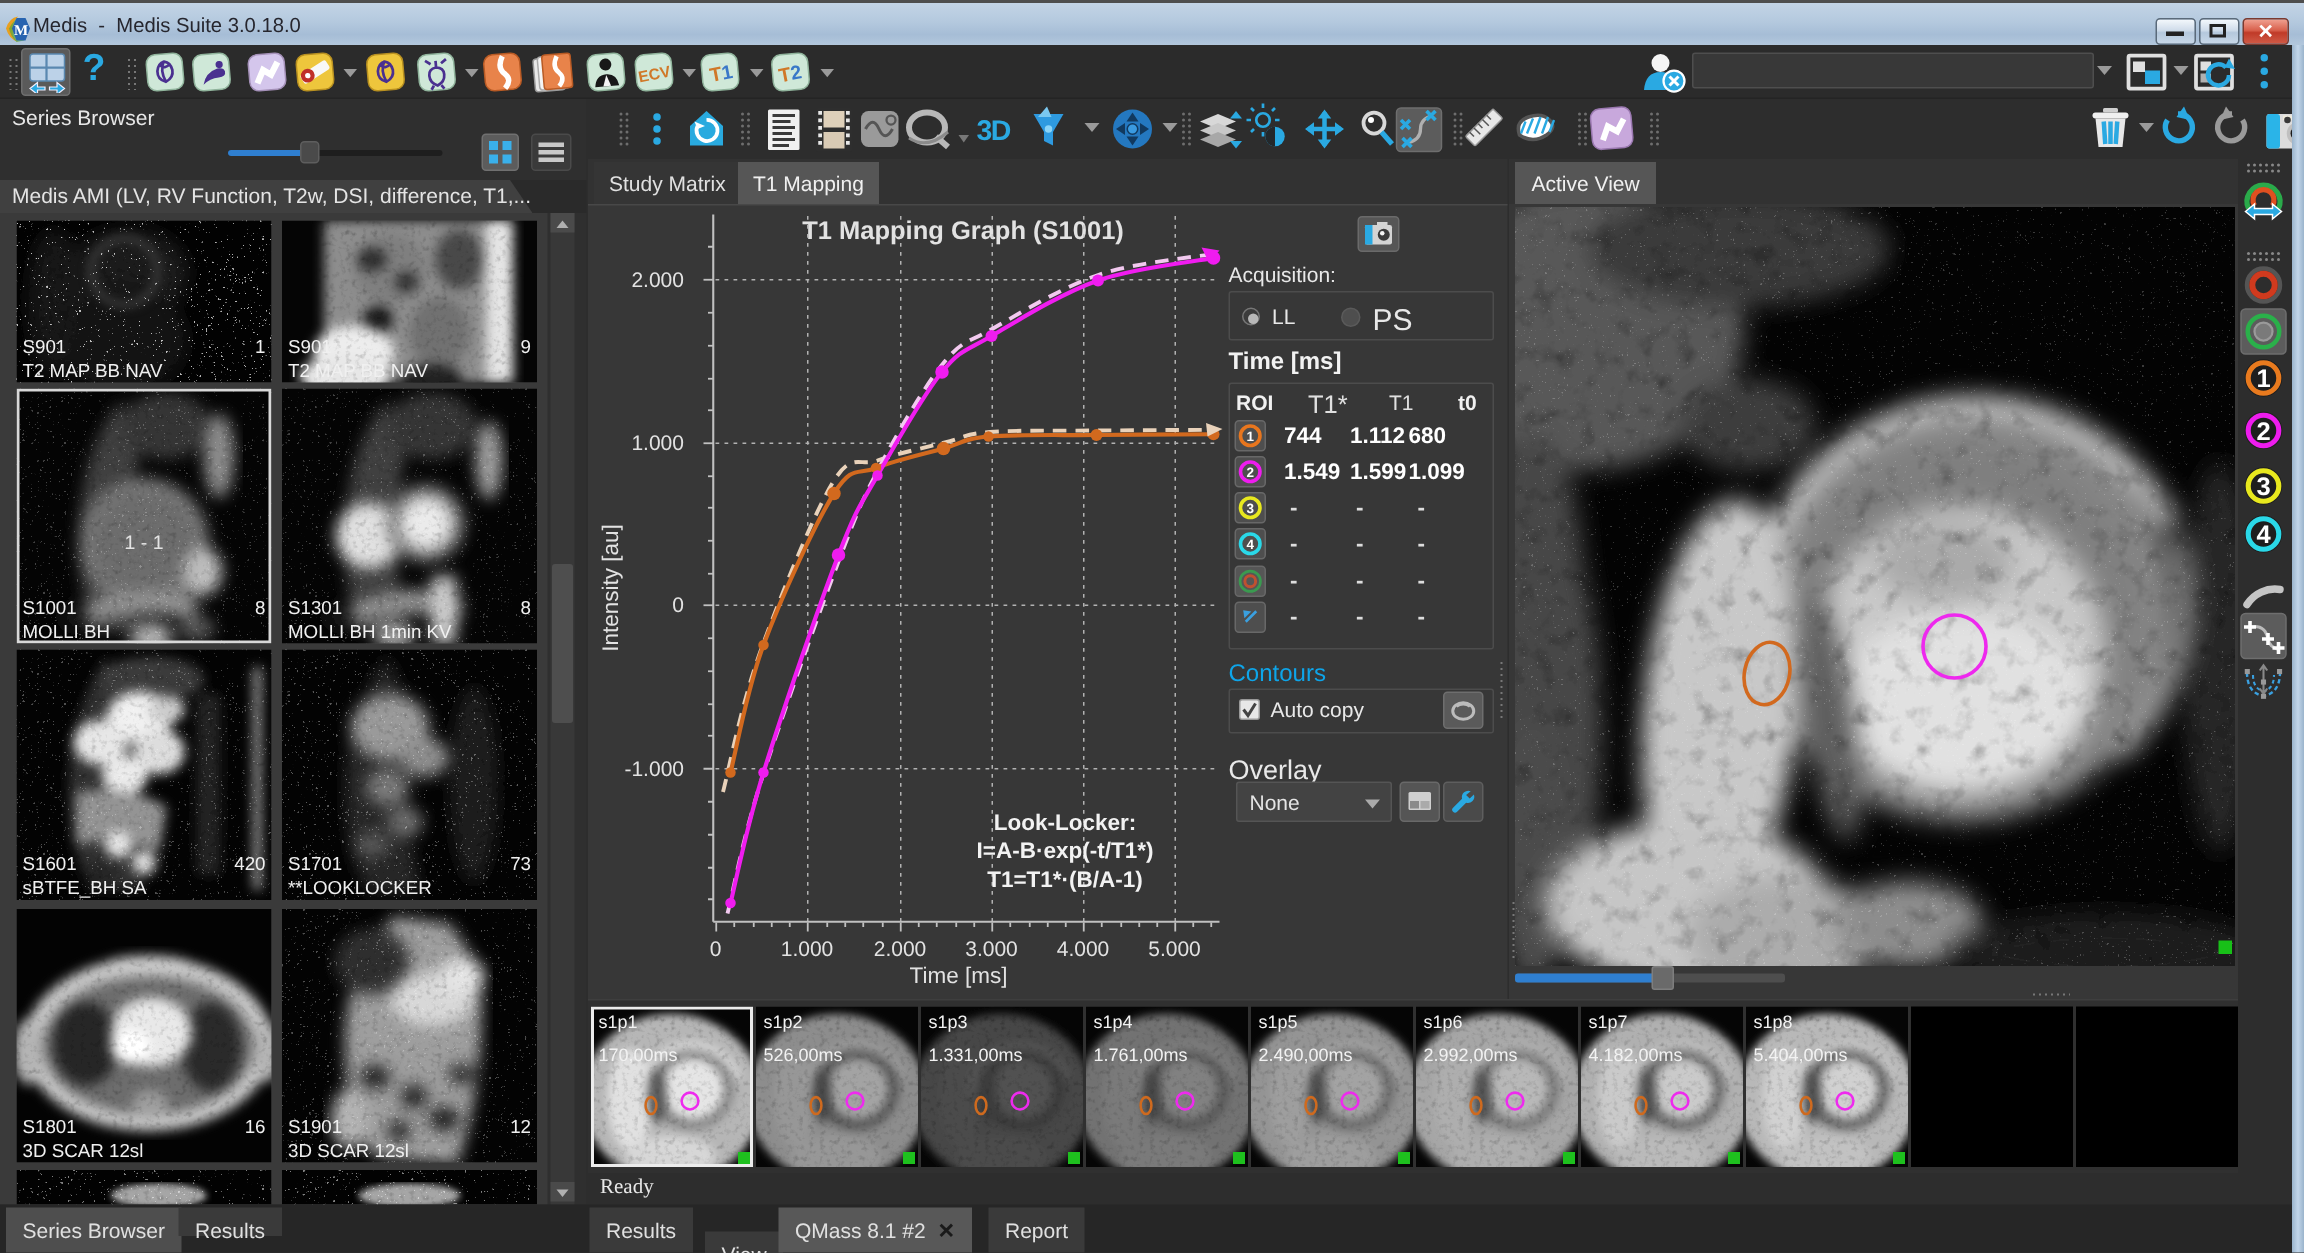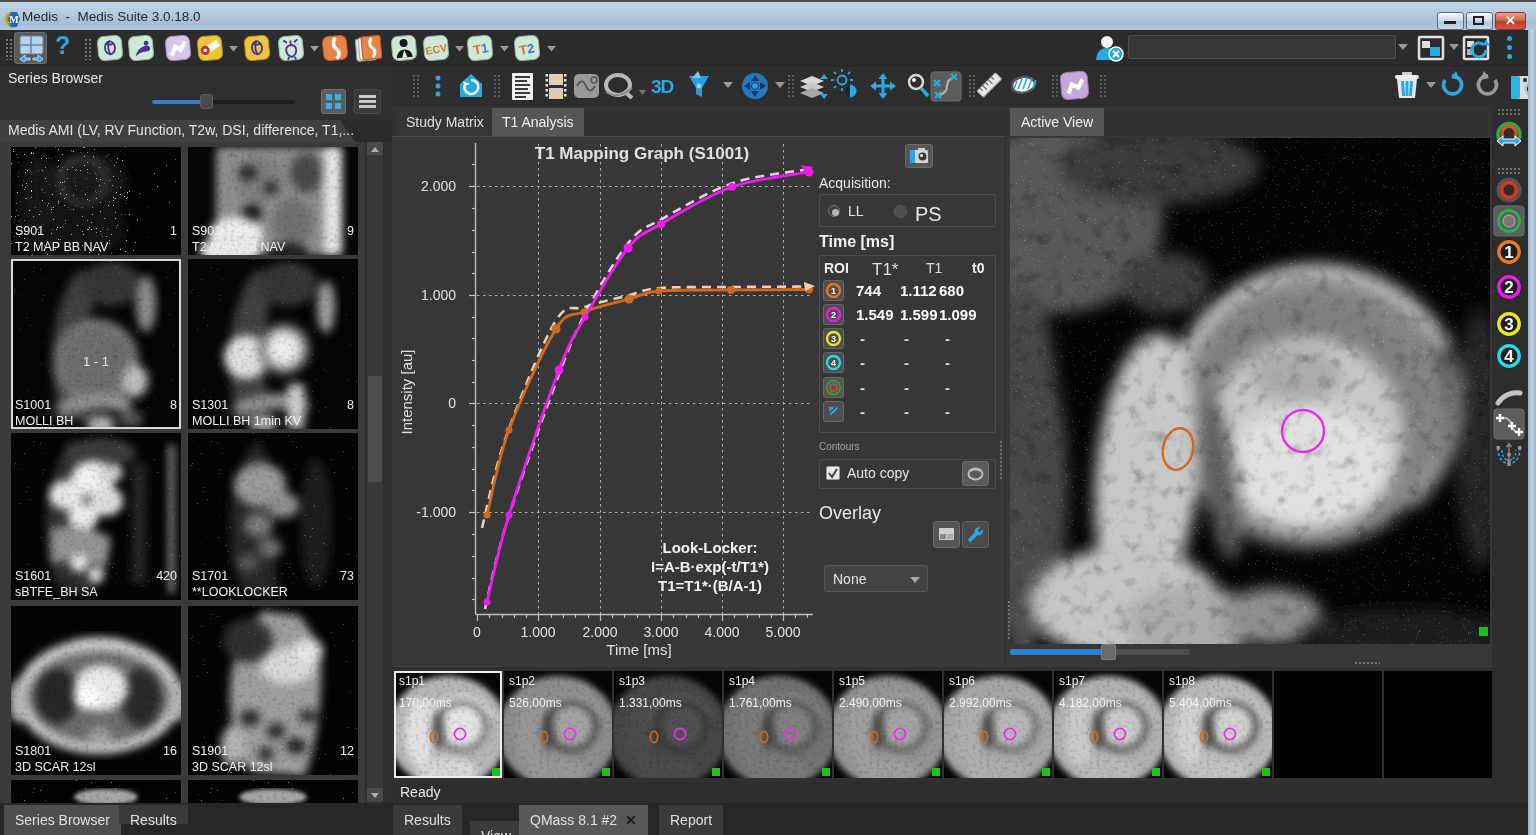--- a/index.html
+++ b/index.html
@@ -535,21 +535,21 @@
     <circle cx="1124" cy="23" r="7.5" fill="#c0c0c0"></circle>
           <circle cx="1124" cy="23" r="5" fill="#1a1a1a"></circle>
           <circle cx="1122.5" cy="21.5" r="1.5" fill="#f8f8f8"></circle>
     <circle cx="1117" cy="14" r="2.2" fill="#3a3a3a"></circle>
   </svg>
   </div>
 </div>
 
 <div class="abs" style="left:392px;top:106px;width:613px;height:30px;background:#323232;">
   <div class="tab" style="left:4px;top:2px;background:#353535;padding:0 10px;">Study Matrix</div>
-  <div class="tab active" style="left:100px;top:2px;padding:0 10px;">T1 Analysis</div>
+  <div class="tab active" style="left:100px;top:2px;padding:0 10px;">T1 Mapping</div>
 </div>
 
 <div id="graphpanel" class="abs" style="left:392px;top:136px;width:613px;height:530px;background:#373737;border-top:1px solid #484848;">
 <svg width="613" height="530" style="position:absolute;left:0;top:0;">
   <text x="250" y="22" fill="#e2e2e2" font-size="17" font-weight="bold" text-anchor="middle" font-family="Liberation Sans">T1 Mapping Graph (S1001)</text>
 
   <g stroke="#c8c8c8" stroke-width="1" stroke-dasharray="2.5,3.5" opacity="0.85">
     <line x1="146.5" y1="7" x2="146.5" y2="477"></line>
     <line x1="208.5" y1="7" x2="208.5" y2="477"></line>
     <line x1="269.5" y1="7" x2="269.5" y2="477"></line>
@@ -741,35 +741,35 @@
   <div class="abs" style="left:431px;top:264px;width:21px;height:21px;background:#4e4e4e;border:1px solid #686868;border-radius:3px;">
     <svg width="19" height="19">
             <path d="M6.5,12.5 L13.5,5.5" stroke="#3aa0e0" stroke-width="1.8"></path>
             <path d="M4.8,4.8 l5.4,0.8 l-4.6,4.6 z" fill="#3aa0e0"></path>
           </svg>
   </div>
   <div class="abs" style="left:468px;top:266px;color:#ddd;font-size:15px;font-weight:bold;">-</div>
   <div class="abs" style="left:512px;top:266px;color:#ddd;font-size:15px;font-weight:bold;">-</div>
   <div class="abs" style="left:553px;top:266px;color:#ddd;font-size:15px;font-weight:bold;">-</div>
 </div>
-<div class="abs" style="left:427px;top:304px;color:#a3a3a3;font-size:10px;">Contours</div>
+<div class="abs" style="left:427px;top:304px;color:#0ea5e9;font-size:16px;">Contours</div>
 <div class="abs" style="left:427px;top:322px;width:177px;height:30px;border:1px solid #4c4c4c;border-radius:2px;"></div>
 <div class="abs" style="left:434px;top:329px;width:14px;height:14px;background:#e8e8e8;border:1px solid #999;border-radius:2px;"></div>
 <svg class="abs" style="left:434px;top:329px;" width="14" height="14">
         <path d="M3,7 l3,4 l5,-8" stroke="#444" stroke-width="2" fill="none"></path>
       </svg>
 <div class="abs" style="left:455px;top:328px;color:#e8e8e8;font-size:14px;">Auto copy</div>
 <div class="abs" style="left:570px;top:324px;width:27px;height:25px;background:#5a5a5a;border:1px solid #6e6e6e;border-radius:3px;">
   <svg width="25" height="23">
           <ellipse cx="12.5" cy="12" rx="7" ry="5.5" fill="none" stroke="#bcbcbc" stroke-width="2"></ellipse>
           <path d="M8,9 a6,5 0 0 1 9,0" fill="none" stroke="#bcbcbc" stroke-width="2"></path>
         </svg>
 </div>
 <div class="abs" style="left:427px;top:366px;color:#e8e8e8;font-size:18px;">Overlay</div>
-<div class="abs" style="left:432px;top:384px;width:104px;height:27px;background:#434343;border:1px solid #555;border-radius:2px;margin-top:44px;">
+<div class="abs" style="left:432px;top:384px;width:104px;height:27px;background:#434343;border:1px solid #555;border-radius:2px;">
   <div class="abs" style="left:8px;top:5px;color:#e4e4e4;font-size:14px;">None</div>
   <div class="abs" style="left:85px;top:11px;width:0;height:0;border-left:5px solid transparent;border-right:5px solid transparent;border-top:6px solid #aaa;"></div>
 </div>
 <div class="abs" style="left:541px;top:384px;width:27px;height:27px;background:#555;border:1px solid #696969;border-radius:3px;">
   <svg width="25" height="25">
           <rect x="5" y="6" width="15" height="12" rx="1" fill="#cfcfcf"></rect>
           <rect x="6" y="12" width="6" height="5" fill="#8a8a8a"></rect>
           <rect x="13" y="12" width="6" height="5" fill="#aaa"></rect>
         </svg>
 </div>
@@ -1085,21 +1085,21 @@
 <rect x="98" y="97" width="8" height="8" fill="#1ec01e"></rect>
 
 <text x="5" y="14" fill="#f2f2f2" font-size="12" font-family="Liberation Sans">s1p8</text>
 <text x="5" y="36" fill="#f2f2f2" font-size="12" font-family="Liberation Sans">5.404,00ms</text>
 </svg>
 <div class="abs" style="left:882px;top:4px;width:108px;height:107px;background:#000;"></div>
 <div class="abs" style="left:992px;top:4px;width:108px;height:107px;background:#000;"></div>
 <div class="abs grip" style="left:962px;top:-6px;width:26px;height:5px;"></div>
 </div>
 
-<div class="abs" style="left:392px;top:782px;width:1144px;height:21px;background:#2d2d2d;">
+<div class="abs" style="left:392px;top:782px;width:1144px;height:21px;background:#2d2d2d;font-family:Liberation Serif, serif;">
   <div class="abs" style="left:8px;top:2px;color:#e8e8e8;font-size:14px;">Ready</div>
 </div>
 <div class="abs" style="left:0;top:803px;width:1536px;height:32px;background:#262626;">
   <div class="tab" style="left:4px;top:2px;height:30px;line-height:30px;background:#4e4e4e;">Series Browser</div>
   <div class="tab" style="left:119px;top:2px;height:19px;line-height:30px;">Results</div>
   <div class="tab" style="left:393px;top:2px;height:30px;line-height:30px;">Results</div>
   <div class="tab" style="left:470px;top:18px;height:34px;line-height:30px;">View</div>
   <div class="tab" style="left:519px;top:2px;height:30px;line-height:30px;background:#585858;">QMass 8.1 #2 &nbsp;<span style="color:#1a1a1a;font-weight:bold;">✕</span></div>
   <div class="tab" style="left:659px;top:2px;height:30px;line-height:30px;">Report</div>
 </div>

